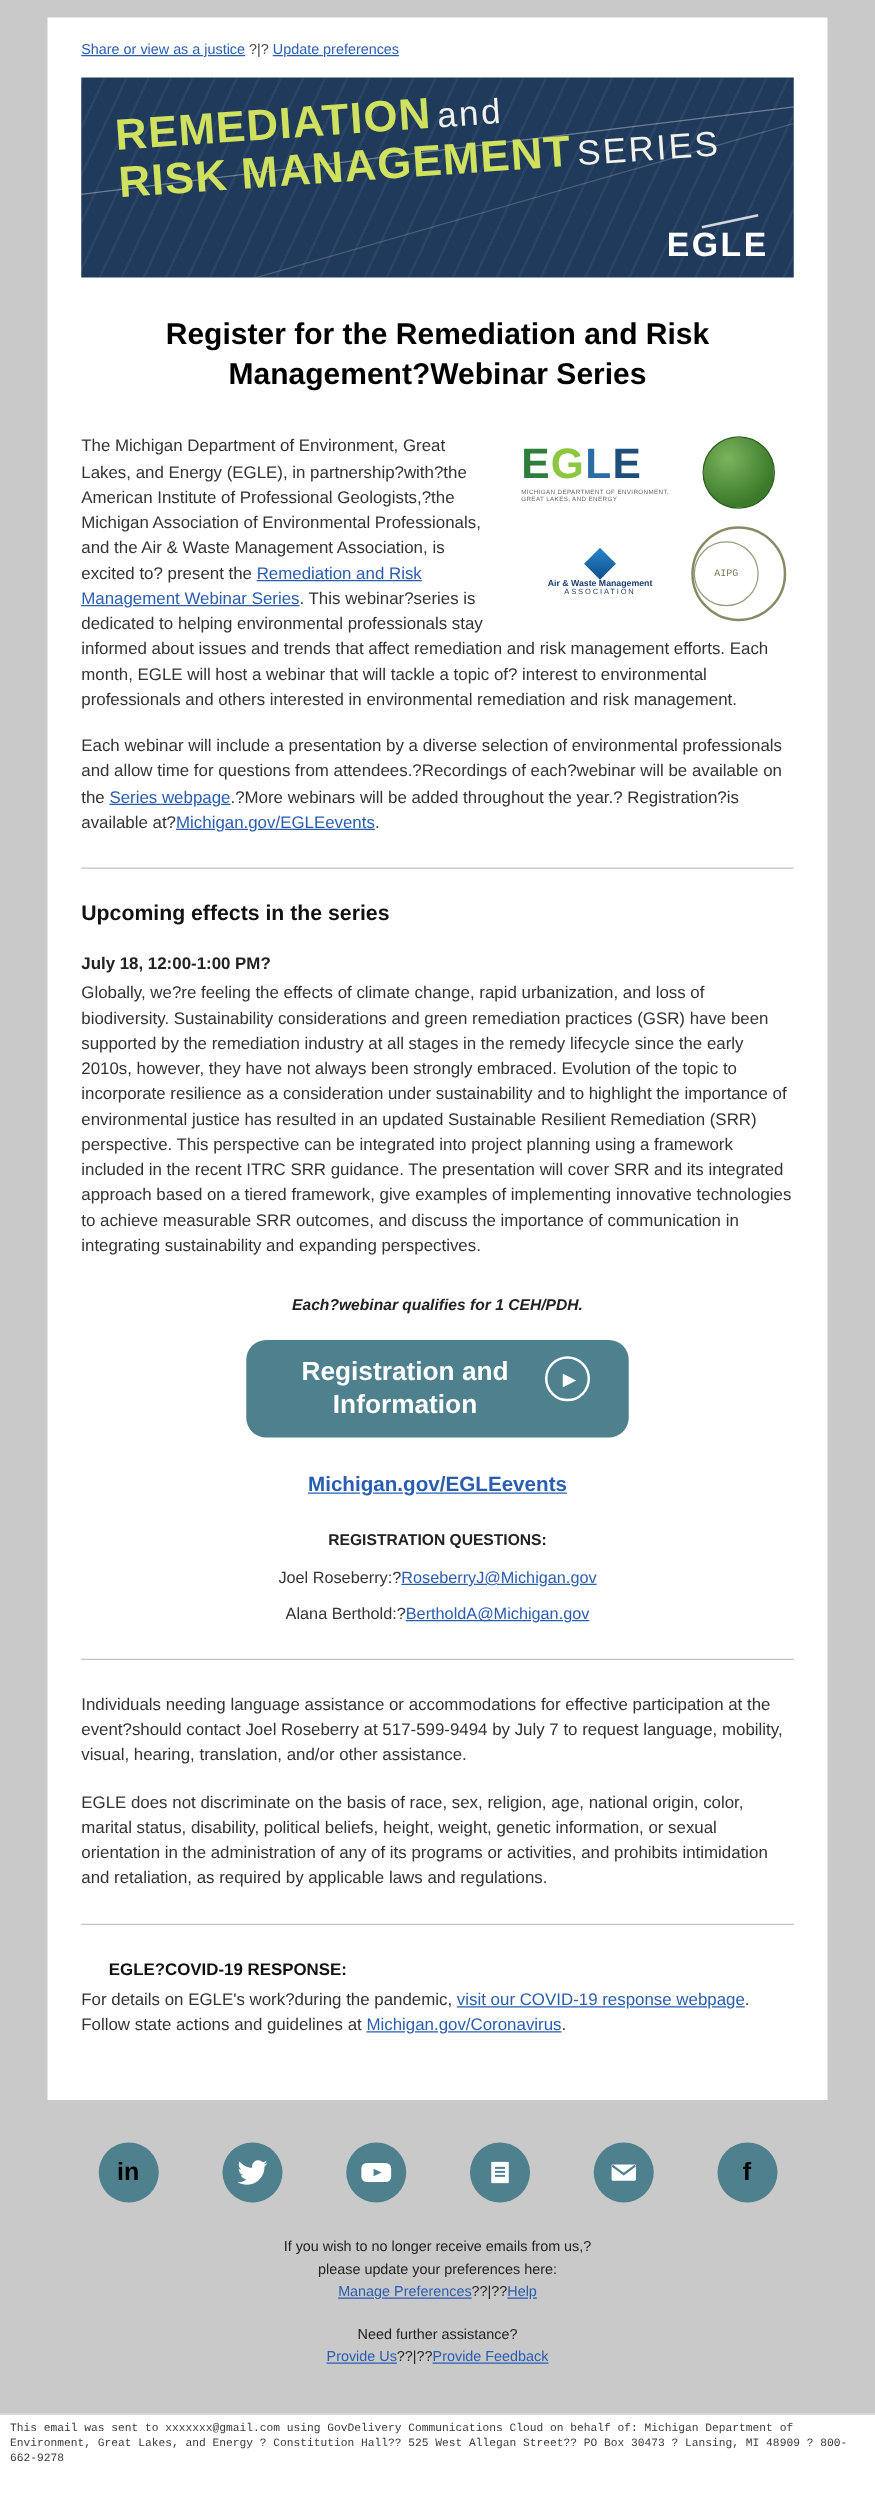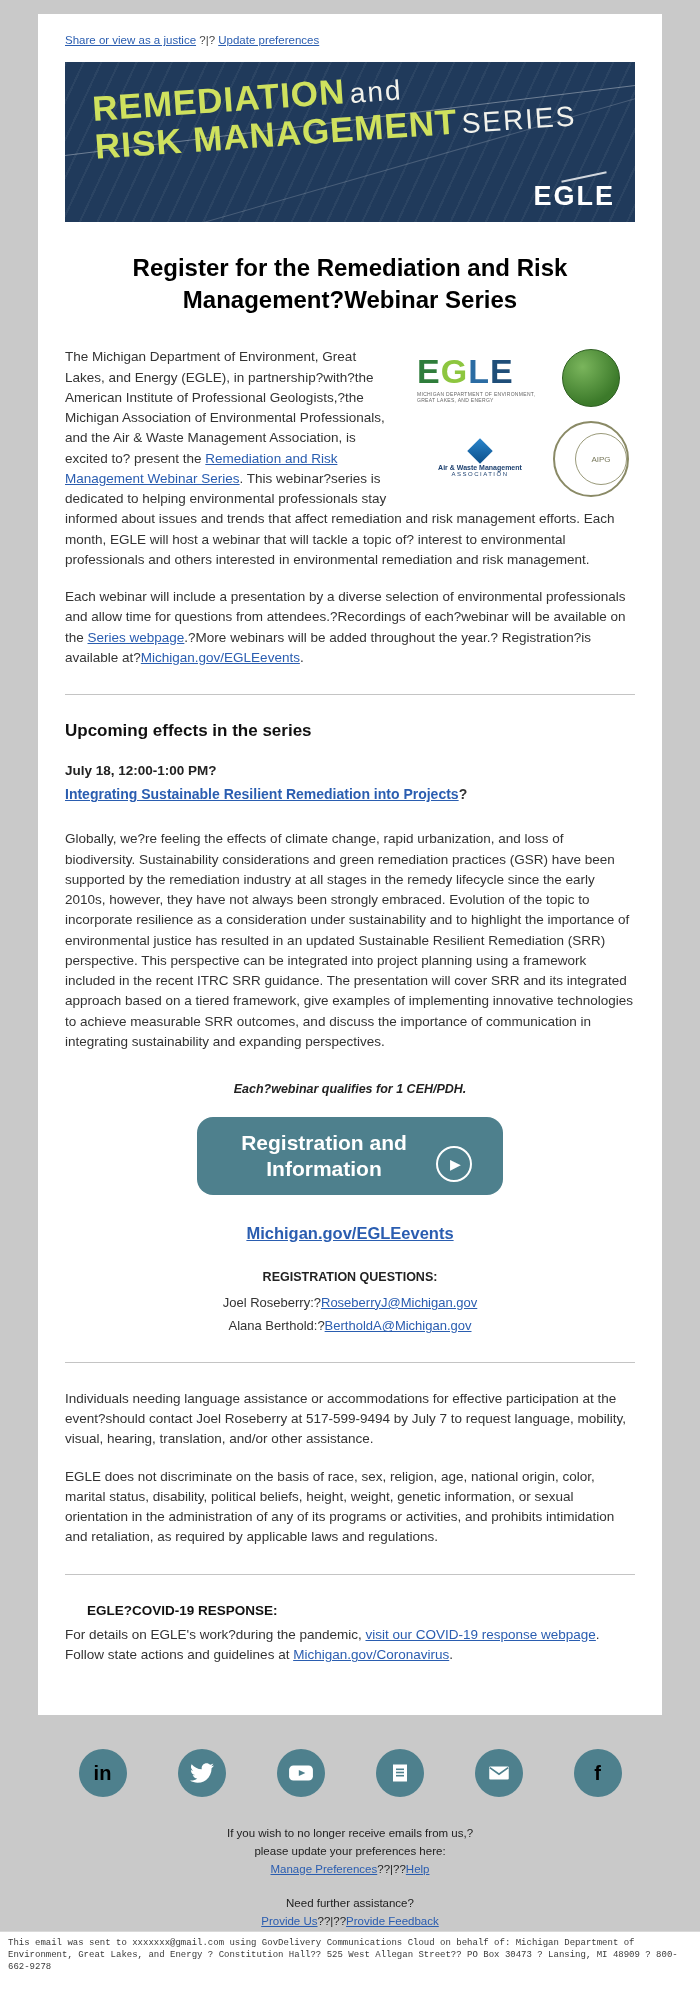--- a/index.html
+++ b/index.html
@@ -47,42 +47,42 @@
   .egle-letters .l3 { color: #2b6ca3; } .egle-letters .l4 { color: #1f4e79; }
   .egle-sub { font-size: 5px; color: #666; letter-spacing: .3px; margin-top: 3px; text-align: left; }
   .maep-circle { width: 58px; height: 58px; border-radius: 50%;
     background: radial-gradient(circle at 35% 30%, #7ab55c, #3c7a2a 70%); border: 1px solid #2d5e20; }
   .awma-logo { text-align: center; }
   .awma-mark { width: 18px; height: 18px; margin: 0 auto 4px;
     background: linear-gradient(135deg, #2a85cc, #0b4f8a); transform: rotate(45deg); }
   .awma-t1 { font-size: 7px; color: #1b3f6e; font-weight: bold; }
   .awma-t2 { font-size: 6px; color: #1b3f6e; letter-spacing: 1.5px; }
   .aipg-circle { width: 76px; height: 76px; border-radius: 50%; border: 2px solid #8a8a66;
-    display: flex; align-items: center; justify-content: flex-end; }
+    display: flex; align-items: center; justify-content: flex-start; font-family: Liberation Mono, monospace; }
   .aipg-inner { width: 52px; height: 52px; border-radius: 50%; border: 1px solid #9a9a7a;
     display: flex; align-items: center; justify-content: center; font-size: 8px; color: #77775a; }
 
   h2 { font-size: 17px; color: #111; margin: 2px 0 20px; }
   .date { font-weight: bold; color: #222; margin-bottom: 3px; }
   .wtitle { font-size: 14px; margin-bottom: 24px; }
   .ceh { text-align: center; font-style: italic; font-weight: bold; font-size: 12.5px;
     color: #222; margin: 28px 0 8px; }
 
   
   .btn { width: 306px; margin: 18px auto 26px; background: #4e808d; border-radius: 16px;
-    color: #fff; display: flex; align-items: flex-end; justify-content: center; gap: 16px;
+    color: #fff; display: flex; align-items: flex-start; justify-content: center; gap: 16px;
     padding: 13px 16px; cursor: pointer; }
   .btn-label { font-size: 21px; font-weight: bold; text-align: center; line-height: 1.25; width: 192px; }
   .btn-arrow { width: 36px; height: 36px; min-width: 36px; border: 2px solid #fff; border-radius: 50%;
     display: flex; align-items: center; justify-content: center; font-size: 14px; padding-left: 3px; }
 
   .center-link { text-align: center; margin-bottom: 22px; }
   .big-link { font-size: 16.5px; }
   .reg-head { text-align: center; font-weight: bold; font-size: 12.5px; color: #222; margin: 0 0 6px; }
-  .contact { text-align: center; font-size: 13px; margin: 0 0 4px; }
+  .contact { text-align: center; font-size: 13px; margin: 10px 0 4px; }
 
   .covid-head { font-weight: bold; font-size: 13.5px; color: #111; margin-bottom: 4px; padding-left: 22px; }
   .last-p { margin-bottom: 16px; }
 
   
   .footer { padding: 34px 0 0; text-align: center; }
   .social { display: flex; justify-content: center; gap: 51px; margin-bottom: 28px; }
   .sicon { width: 48px; height: 48px; border-radius: 50%; background: #4e808d; color: #000000;
     display: flex; align-items: center; justify-content: center; cursor: pointer; }
   .ic-txt { font-size: 20px; font-weight: bold; }
@@ -137,21 +137,20 @@
       </div>
       <p><span>The Michigan Department of Environment, Great Lakes, and Energy (EGLE), in partnership?with?the American Institute of Professional Geologists,?the Michigan Association of Environmental Professionals, and the Air &amp; Waste Management Association, is excited to? present the </span><span class="lnk">Remediation and Risk Management Webinar Series</span><span>. This webinar?series is dedicated to helping environmental professionals stay informed about issues and trends that affect remediation and risk management efforts. Each month, EGLE will host a webinar that will tackle a topic of? interest to environmental professionals and others interested in environmental remediation and risk management.</span></p>
     </div>
 
     <p><span>Each webinar will include a presentation by a diverse selection of environmental professionals and allow time for questions from attendees.?Recordings of each?webinar will be available on the </span><span class="lnk">Series webpage</span><span>.?More webinars will be added throughout the year.? Registration?is available at?</span><span class="lnk">Michigan.gov/EGLEevents</span><span>.</span></p>
 
     <hr>
 
     <h2>Upcoming effects in the series</h2>
     <p class="date">July 18, 12:00-1:00 PM?</p>
-    <p class="wtitle"><span class="lnk bold">Integrating Sustainable Resilient Remediation into Projects</span><span class="bold">?</span></p>
 
     <p>Globally, we?re feeling the effects of climate change, rapid urbanization, and loss of biodiversity. Sustainability considerations and green remediation practices (GSR) have been supported by the remediation industry at all stages in the remedy lifecycle since the early 2010s, however, they have not always been strongly embraced. Evolution of the topic to incorporate resilience as a consideration under sustainability and to highlight the importance of environmental justice has resulted in an updated Sustainable Resilient Remediation (SRR) perspective. This perspective can be integrated into project planning using a framework included in the recent ITRC SRR guidance. The presentation will cover SRR and its integrated approach based on a tiered framework, give examples of implementing innovative technologies to achieve measurable SRR outcomes, and discuss the importance of communication in integrating sustainability and expanding perspectives.</p>
 
     <p class="ceh">Each?webinar qualifies for 1 CEH/PDH.</p>
 
     <div class="btn">
       <span class="btn-label">Registration and Information</span>
       <span class="btn-arrow">▶</span>
     </div>
 

